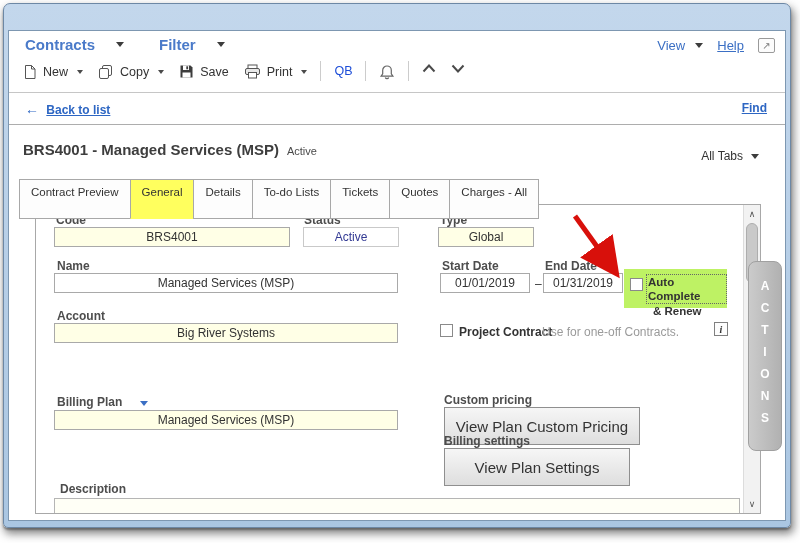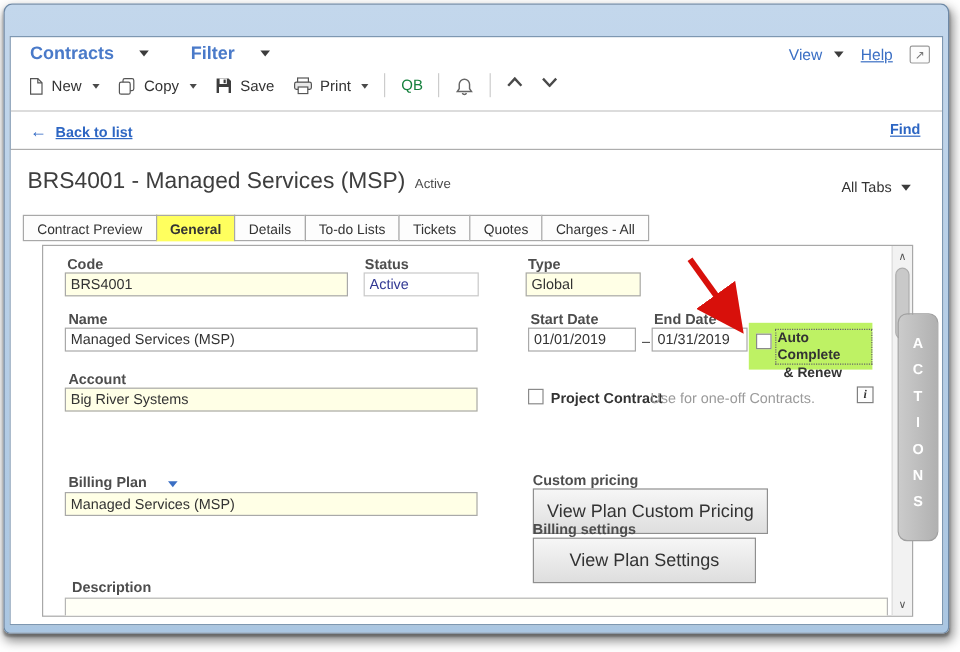--- a/index.html
+++ b/index.html
@@ -45,51 +45,51 @@
   
   .toolbar { position:absolute; left:0; right:0; top:30px; height:32px;
              border-bottom:1px solid #c6c6c6; display:flex; align-items:flex-start;
              padding-left:12px; gap:11px; }
   .tb-btn { display:flex; align-items:center; gap:6px; font-size:12.5px; color:#333;
             cursor:pointer; padding:3px 2px; }
   .tb-sep { width:1px; height:20px; background:#cccccc; }
   .tb-icon svg { display:block; }
   .tb-caret { border-top-color:#4a4a4a; border-left-width:3.5px; border-right-width:3.5px;
               border-top-width:4.5px; margin-left:3px; }
-  .qb { font-size:12.5px; color:#15803d; }
+  .qb { font-size:12.5px; color:#1d4ed8; }
 
   
   .navbar { position:absolute; left:0; right:0; top:62px; height:32px;
             border-bottom:1px solid #adadad; }
   .back-link { position:absolute; left:16px; top:8px; font-size:12px; font-weight:bold;
                color:#2d66c3; cursor:pointer; }
   .back-link .lbl { text-decoration:underline; }
   .back-arrow { font-size:14px; margin-right:4px; text-decoration:none; }
   .find-link { position:absolute; right:18px; top:8px; font-size:12px; font-weight:bold;
                color:#2d66c3; text-decoration:underline; cursor:pointer; }
 
   
   .main { position:absolute; left:0; right:0; top:94px; bottom:0; background:#fff; }
   .page-title-row { position:absolute; left:14px; top:16px; display:flex; align-items:baseline; }
-  .page-title { font-size:19px; font-weight:normal; color:#3e3e3e; }
+  .page-title { font-size:15px; font-weight:bold; color:#3e3e3e; }
   .page-status { font-size:11px; color:#4a4a4a; margin-left:8px; }
   .all-tabs { position:absolute; right:26px; top:24px; font-size:12px; color:#333;
               display:flex; align-items:center; gap:8px; cursor:pointer; }
 
   .tabbar { position:absolute; left:10px; top:54px; display:flex; z-index:2; }
-  .tab { height:22px; line-height:24px; padding:0 11px; font-size:11.5px; color:#333;
+  .tab { height:40px; line-height:24px; padding:0 11px; font-size:11.5px; color:#333;
          background:#fdfdfd; border:1px solid #a8a8a8; margin-right:-1px; cursor:pointer;
          white-space:nowrap; }
-  .tab.active { background:#ffff5e; border-bottom-color:#ffff5e; font-weight:bold; }
+  .tab.active { background:#ffff5e; border-bottom-color:#ffff5e; font-weight:normal; }
 
   .panel { position:absolute; left:26px; top:79px; width:726px; height:310px;
            border:1px solid #a8a8a8; background:#fff; overflow:hidden; }
   .flabel { position:absolute; font-size:12px; font-weight:bold; color:#4d4d4d; white-space:nowrap; }
   .finput { position:absolute; height:20px; border:1px solid #a9a9a9; background:#fff;
-            font-family:"Liberation Sans",sans-serif; font-size:12px; color:#333; padding:0 4px; }
+            font-family:"Liberation Sans",sans-serif; font-size:12px; color:#333; padding:0 4px;text-align:center; }
   .finput.yellow { background:#ffffe6; }
   .finput.status { border-color:#c9c9c9; color:#333a94; }
   .dash { position:absolute; font-size:12px; color:#333; }
   .cb { position:absolute; width:13px; height:13px; appearance:none; -webkit-appearance:none;
         border:1px solid #8a8a8a; background:#fff; cursor:pointer; }
   .hl-box { position:absolute; left:588px; top:64px; width:103px; height:39px; background:#bef264; }
   .hl-box .cb { left:6px; top:9px; position:absolute; }
   .hl-text { position:absolute; left:22px; top:5px; font-size:11.5px; font-weight:bold; color:#333;
              line-height:14px; cursor:pointer; }
   .hl-line1 { border:1px dotted #666; padding:0 1px; display:inline-block; }

